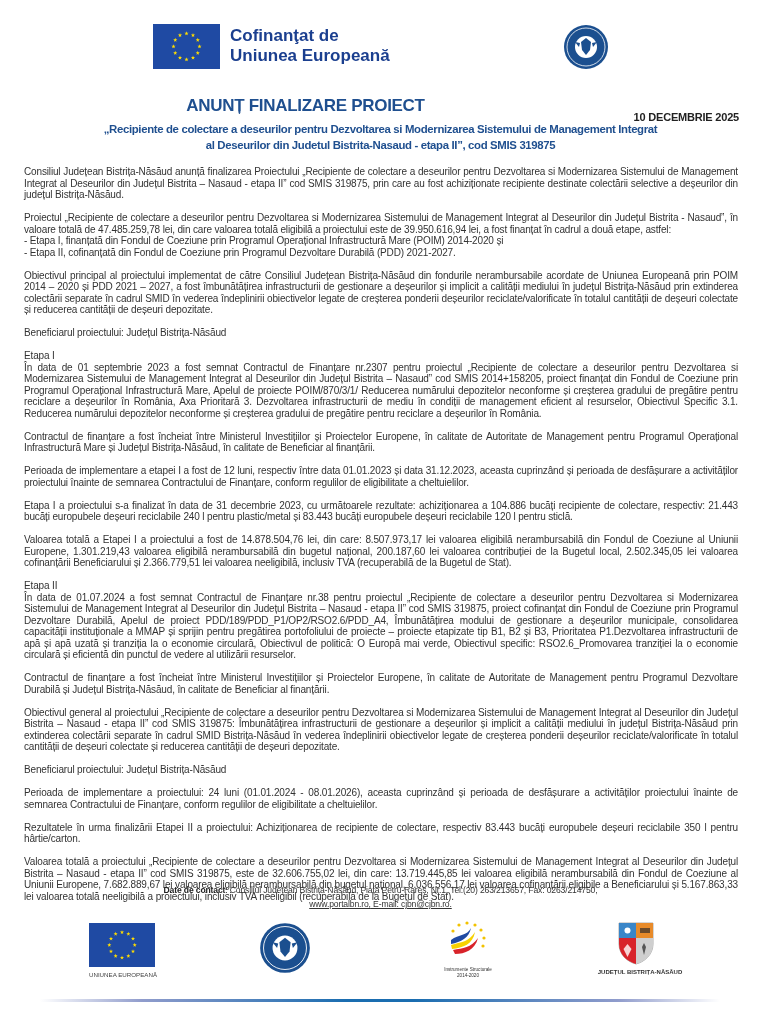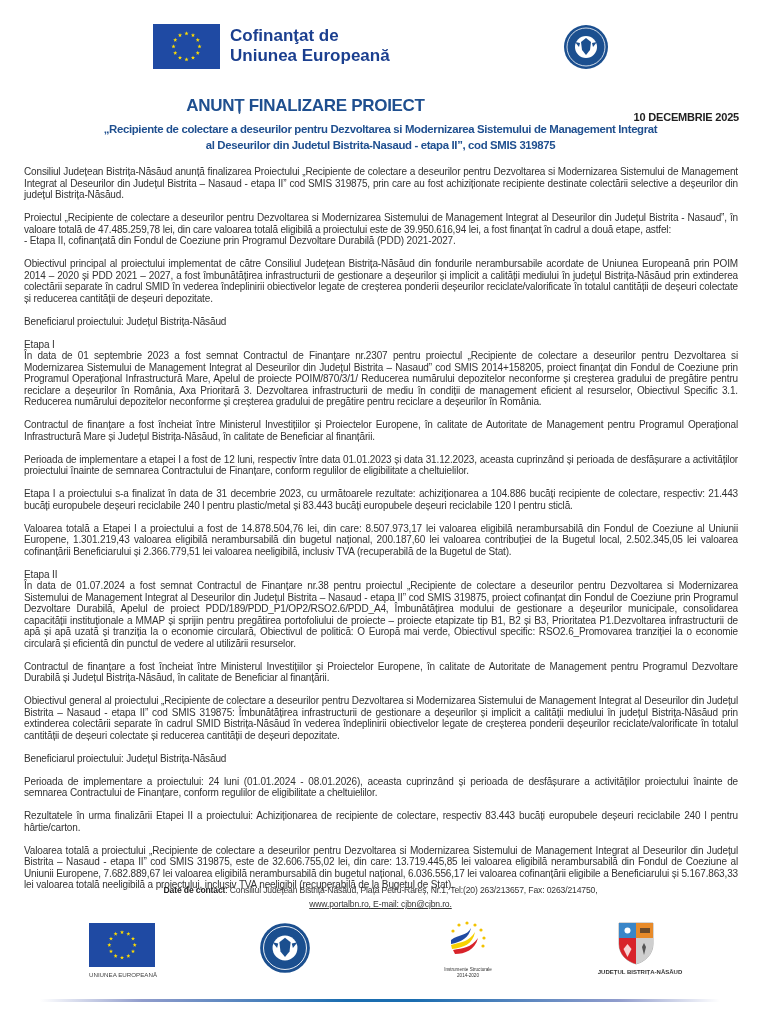--- a/index.html
+++ b/index.html
@@ -78,36 +78,37 @@
 <div class="date">10 DECEMBRIE 2025</div>
 <div class="title">ANUNȚ FINALIZARE PROIECT</div>
 <div class="subtitle">
   <div>„Recipiente de colectare a deseurilor pentru Dezvoltarea si Modernizarea Sistemului de Management Integrat</div>
   <div>al Deseurilor din Judetul Bistrita-Nasaud - etapa II”, cod SMIS 319875</div>
 </div>
 
 <div class="body">
   <p>Consiliul Județean Bistrița-Năsăud anunță finalizarea Proiectului „Recipiente de colectare a deseurilor pentru Dezvoltarea si Modernizarea Sistemului de Management Integrat al Deseurilor din Județul Bistrita – Nasaud - etapa II” cod SMIS 319875, prin care au fost achiziționate recipiente destinate colectării selective a deșeurilor din județul Bistrița-Năsăud.</p>
   <p class="tight">Proiectul „Recipiente de colectare a deseurilor pentru Dezvoltarea si Modernizarea Sistemului de Management Integrat al Deseurilor din Județul Bistrita - Nasaud”, în valoare totală de 47.485.259,78 lei, din care valoarea totală eligibilă a proiectului este de 39.950.616,94 lei, a fost finanțat în cadrul a două etape, astfel:</p>
+  <p class="tight">- Etapa I, finanțată din Fondul de Coeziune prin Programul Operațional Infrastructură Mare (POIM) 2014-2020 și</p>
   <p>- Etapa II, cofinanțată din Fondul de Coeziune prin Programul Dezvoltare Durabilă (PDD) 2021-2027.</p>
   <p>Obiectivul principal al proiectului implementat de către Consiliul Județean Bistrița-Năsăud din fondurile nerambursabile acordate de Uniunea Europeană prin POIM 2014 – 2020 și PDD 2021 – 2027, a fost îmbunătățirea infrastructurii de gestionare a deșeurilor și implicit a calității mediului în județul Bistrița-Năsăud prin extinderea colectării separate în cadrul SMID în vederea îndeplinirii obiectivelor legate de creșterea ponderii deșeurilor reciclate/valorificate în totalul cantității de deșeuri colectate și reducerea cantității de deșeuri depozitate.</p>
   <p>Beneficiarul proiectului: Județul Bistrița-Năsăud</p>
   <p class="tight">Etapa I</p>
   <p>În data de 01 septembrie 2023 a fost semnat Contractul de Finanțare nr.2307 pentru proiectul „Recipiente de colectare a deseurilor pentru Dezvoltarea si Modernizarea Sistemului de Management Integrat al Deseurilor din Județul Bistrita – Nasaud” cod SMIS 2014+158205, proiect finanțat din Fondul de Coeziune prin Programul Operațional Infrastructură Mare, Apelul de proiecte POIM/870/3/1/ Reducerea numărului depozitelor neconforme și creșterea gradului de pregătire pentru reciclare a deșeurilor în România, Axa Prioritară 3. Dezvoltarea infrastructurii de mediu în condiții de management eficient al resurselor, Obiectivul Specific 3.1. Reducerea numărului depozitelor neconforme și creșterea gradului de pregătire pentru reciclare a deșeurilor în România.</p>
   <p>Contractul de finanțare a fost încheiat între Ministerul Investițiilor și Proiectelor Europene, în calitate de Autoritate de Management pentru Programul Operațional Infrastructură Mare și Județul Bistrița-Năsăud, în calitate de Beneficiar al finanțării.</p>
   <p>Perioada de implementare a etapei I a fost de 12 luni, respectiv între data 01.01.2023 și data 31.12.2023, aceasta cuprinzând și perioada de desfășurare a activităților proiectului înainte de semnarea Contractului de Finanțare, conform regulilor de eligibilitate a cheltuielilor.</p>
   <p>Etapa I a proiectului s-a finalizat în data de 31 decembrie 2023, cu următoarele rezultate: achiziționarea a 104.886 bucăți recipiente de colectare, respectiv: 21.443 bucăți europubele deșeuri reciclabile 240 l pentru plastic/metal și 83.443 bucăți europubele deșeuri reciclabile 120 l pentru sticlă.</p>
   <p>Valoarea totală a Etapei I a proiectului a fost de 14.878.504,76 lei, din care: 8.507.973,17 lei valoarea eligibilă nerambursabilă din Fondul de Coeziune al Uniunii Europene, 1.301.219,43 valoarea eligibilă nerambursabilă din bugetul național, 200.187,60 lei valoarea contribuției de la Bugetul local, 2.502.345,05 lei valoarea cofinanțării Beneficiarului și 2.366.779,51 lei valoarea neeligibilă, inclusiv TVA (recuperabilă de la Bugetul de Stat).</p>
   <p class="tight">Etapa II</p>
   <p>În data de 01.07.2024 a fost semnat Contractul de Finanțare nr.38 pentru proiectul „Recipiente de colectare a deseurilor pentru Dezvoltarea si Modernizarea Sistemului de Management Integrat al Deseurilor din Județul Bistrita – Nasaud - etapa II” cod SMIS 319875, proiect cofinanțat din Fondul de Coeziune prin Programul Dezvoltare Durabilă, Apelul de proiect PDD/189/PDD_P1/OP2/RSO2.6/PDD_A4, Îmbunătățirea modului de gestionare a deșeurilor municipale, consolidarea capacității instituționale a MMAP și sprijin pentru pregătirea portofoliului de proiecte – proiecte etapizate tip B1, B2 și B3, Prioritatea P1.Dezvoltarea infrastructurii de apă și apă uzată și tranziția la o economie circulară, Obiectivul de politică: O Europă mai verde, Obiectivul specific: RSO2.6_Promovarea tranziției la o economie circulară și eficientă din punctul de vedere al utilizării resurselor.</p>
   <p>Contractul de finanțare a fost încheiat între Ministerul Investițiilor și Proiectelor Europene, în calitate de Autoritate de Management pentru Programul Dezvoltare Durabilă și Județul Bistrița-Năsăud, în calitate de Beneficiar al finanțării.</p>
   <p>Obiectivul general al proiectului „Recipiente de colectare a deseurilor pentru Dezvoltarea si Modernizarea Sistemului de Management Integrat al Deseurilor din Județul Bistrita – Nasaud - etapa II” cod SMIS 319875: Îmbunătățirea infrastructurii de gestionare a deșeurilor și implicit a calității mediului în județul Bistrița-Năsăud prin extinderea colectării separate în cadrul SMID Bistrița-Năsăud în vederea îndeplinirii obiectivelor legate de creșterea ponderii deșeurilor reciclate/valorificate în totalul cantității de deșeuri colectate și reducerea cantității de deșeuri depozitate.</p>
   <p>Beneficiarul proiectului: Județul Bistrița-Năsăud</p>
   <p>Perioada de implementare a proiectului: 24 luni (01.01.2024 - 08.01.2026), aceasta cuprinzând și perioada de desfășurare a activităților proiectului înainte de semnarea Contractului de Finanțare, conform regulilor de eligibilitate a cheltuielilor.</p>
-  <p>Rezultatele în urma finalizării Etapei II a proiectului: Achiziționarea de recipiente de colectare, respectiv 83.443 bucăți europubele deșeuri reciclabile 240 l pentru hârtie/carton.</p>
+  <p>Rezultatele în urma finalizării Etapei II a proiectului: Achiziționarea de recipiente de colectare, respectiv 83.443 bucăți europubele deșeuri reciclabile 350 l pentru hârtie/carton.</p>
   <p>Valoarea totală a proiectului „Recipiente de colectare a deseurilor pentru Dezvoltarea si Modernizarea Sistemului de Management Integrat al Deseurilor din Județul Bistrita – Nasaud - etapa II” cod SMIS 319875, este de 32.606.755,02 lei, din care: 13.719.445,85 lei valoarea eligibilă nerambursabilă din Fondul de Coeziune al Uniunii Europene, 7.682.889,67 lei valoarea eligibilă nerambursabilă din bugetul național, 6.036.556,17 lei valoarea cofinanțării eligibile a Beneficiarului și 5.167.863,33 lei valoarea totală neeligibilă a proiectului, inclusiv TVA neeligibil (recuperabilă de la Bugetul de Stat).</p>
 </div>
 
 <div class="contact">
   <div><b>Date de contact</b><span>: Consiliul Județean Bistrița-Năsăud, Piața Petru-Rareș, Nr.1, Tel:(20) 263/213657, Fax: 0263/214750,</span></div>
   <div><a>www.portalbn.ro,</a><a> E-mail: </a><a>cjbn@cjbn.ro.</a></div>
 </div>
 
 <div class="footer-logos">
   <div class="f-eu">

